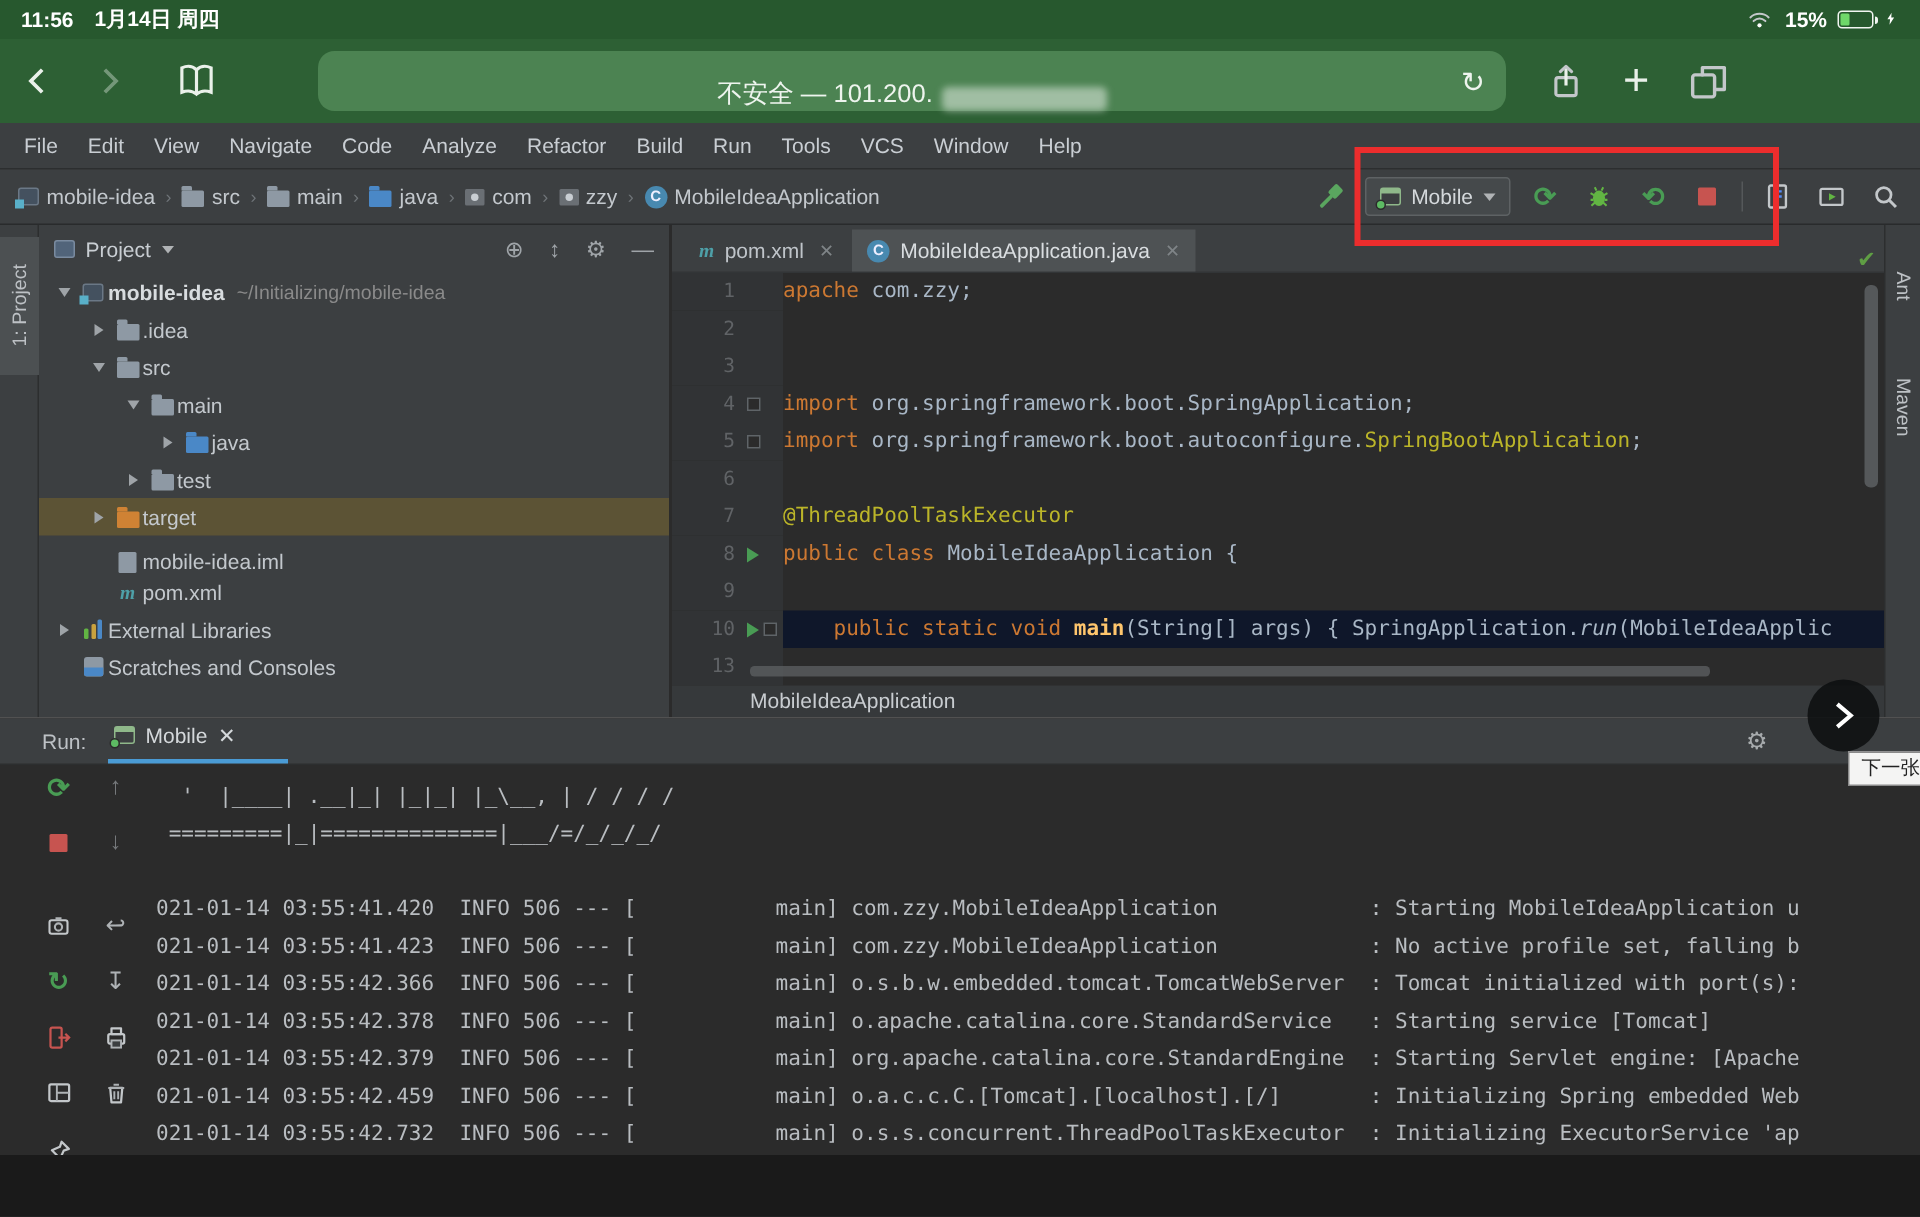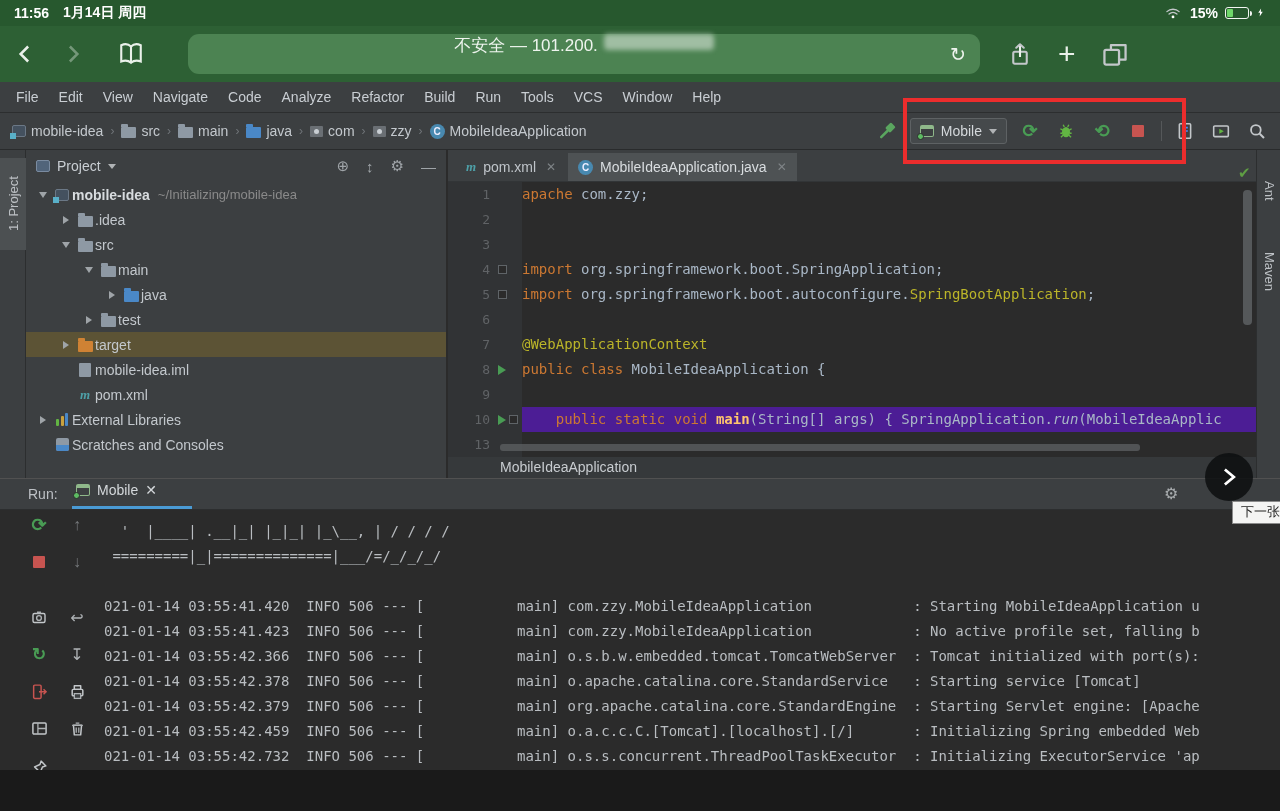--- a/index.html
+++ b/index.html
@@ -12,22 +12,22 @@
     background:#27582e; color:#fff; font-size:14px; font-weight:bold;
     display:flex; align-items:center; justify-content:space-between; padding:0 14px; }
   .sb-left{ display:flex; gap:14px; align-items:center; }
   .sb-right{ display:flex; gap:7px; align-items:center; }
   .battery{ position:relative; width:24px; height:12px; border:1.5px solid #f2f5f2; border-radius:3px; }
   .battery .fill{ position:absolute; left:1px; top:1px; bottom:1px; width:28%; background:#6fd76a; border-radius:1px; }
   .battery .nub{ position:absolute; right:-4px; top:3px; width:2.5px; height:5px; background:#f2f5f2; border-radius:0 2px 2px 0; }
   .browserbar{ position:absolute; left:0; top:26px; width:1280px; height:56px; background:#2d6034;
     display:flex; align-items:center; }
   .nav-ic{ width:34px; height:34px; display:flex; align-items:center; justify-content:center; }
-  .urlfield{ position:relative; margin-left:40px; width:792px; height:40px; background:#4c8352;
-    border-radius:11px; display:flex; align-items:flex-start; justify-content:center;
+  .urlfield{ position:relative; margin-left:64px; width:792px; height:40px; background:#4c8352;
+    border-radius:11px; display:flex; align-items:flex-end; justify-content:center;
     color:#eef4ee; font-size:17px; }
   .url-blur{ display:inline-block; width:110px; height:16px; margin-left:6px; border-radius:4px;
     background:rgba(230,238,230,.55); filter:blur(2.5px); }
   .reload{ position:absolute; right:14px; top:9px; font-size:19px; color:#eef4ee; }
   .b-right{ display:flex; gap:26px; align-items:center; margin-left:28px; font-size:26px; color:#e9f0e9; }
 
   
   .menubar{ position:absolute; left:0; top:82px; width:1280px; height:31px; background:#3c3f41;
     border-bottom:1px solid #2c2e2f; display:flex; align-items:center; padding-left:6px; }
   .menu-item{ color:#c9ced3; font-size:14px; padding:0 10px; height:31px; line-height:31px; }
@@ -91,21 +91,21 @@
   .etab.active{ background:#4e5254; color:#d9dde0; }
   .etab .x{ color:#7f8487; font-size:12px; margin-left:3px; }
   .codewrap{ position:relative; font-family:"DejaVu Sans Mono", monospace; font-size:14px; }
   .cline{ height:25px; display:flex; align-items:center; }
   .gut{ width:48px; flex:none; text-align:right; padding-right:6px; color:#606366; font-size:13px;
     background:#313335; height:25px; line-height:25px; }
   .gicons{ width:26px; flex:none; background:#313335; height:25px; display:flex; align-items:center; gap:3px; padding-left:2px; }
   .runtri{ width:0;height:0;border-top:5px solid transparent;border-bottom:5px solid transparent;border-left:8px solid #499C54; }
   .foldbox{ width:9px; height:9px; border:1px solid #5f6468; background:#2b2b2b; }
   .ccode{ flex:1; white-space:pre; color:#a9b7c6; line-height:25px; height:25px; overflow:hidden; }
-  .cline.sel .ccode{ background:#4c1d95; }
+  .cline.sel .ccode{ background:#0f172a; }
   .kw{ color:#cc7832; } .ann{ color:#bbb529; } .fn{ color:#ffc66d; font-weight:bold; } .it{ font-style:italic; }
   .hscroll{ position:absolute; left:52px; top:294px; width:640px; height:7px; background:#5b5e60; border-radius:3px; opacity:.8; }
   .ebread{ position:absolute; left:0; top:307px; width:808px; height:21px; background:#36393b;
     color:#c8ccd0; font-size:14px; padding-left:52px; line-height:21px; }
   .echeck{ position:absolute; left:1238px; top:164px; color:#5f9e44; font-size:15px; }
   .escroll{ position:absolute; left:1243px; top:190px; width:9px; height:135px; background:#55585a; border-radius:4px; }
 
   
   .runpanel{ position:absolute; left:0; top:478px; width:1280px; height:333px; background:#2b2b2b; border-top:1px solid #515151; }
   .run-head{ position:absolute; left:0; top:0; width:1280px; height:31px; background:#3c3f41; border-bottom:1px solid #2c2e2f; }
@@ -410,21 +410,21 @@
         </div>
         <div class="trow sel" style="padding-left: 31px;">
           <span class="tarrow">
             <i class="tri-r"></i>
           </span>
           <span class="ticon">
             <span class="folder f-orange"></span>
           </span>
           <span>target</span>
         </div>
-        <div class="trow" style="padding-left: 31px;">
+        <div class="trow" style="padding-left: 31px; align-items: flex-end;">
           <span class="tarrow"></span>
           <span class="ticon">
             <span class="doc"></span>
           </span>
           <span>mobile-idea.iml</span>
         </div>
         <div class="trow" style="padding-left: 31px;">
           <span class="tarrow"></span>
           <span class="ticon">
             <span class="mvn">m</span>
@@ -499,21 +499,21 @@
           <span class="ccode"><span class="kw">import</span><span> org.springframework.boot.autoconfigure.</span><span class="ann">SpringBootApplication</span><span>;</span></span>
         </div>
         <div class="cline">
           <span class="gut">6</span>
           <span class="gicons"></span>
           <span class="ccode"></span>
         </div>
         <div class="cline">
           <span class="gut">7</span>
           <span class="gicons"></span>
-          <span class="ccode"><span class="ann">@WebApplicationContext</span></span>
+          <span class="ccode"><span class="ann">@ThreadPoolTaskExecutor</span></span>
         </div>
         <div class="cline">
           <span class="gut">8</span>
           <span class="gicons">
             <i class="runtri"></i>
           </span>
           <span class="ccode"><span class="kw">public class</span><span> MobileIdeaApplication {</span></span>
         </div>
         <div class="cline">
           <span class="gut">9</span>

